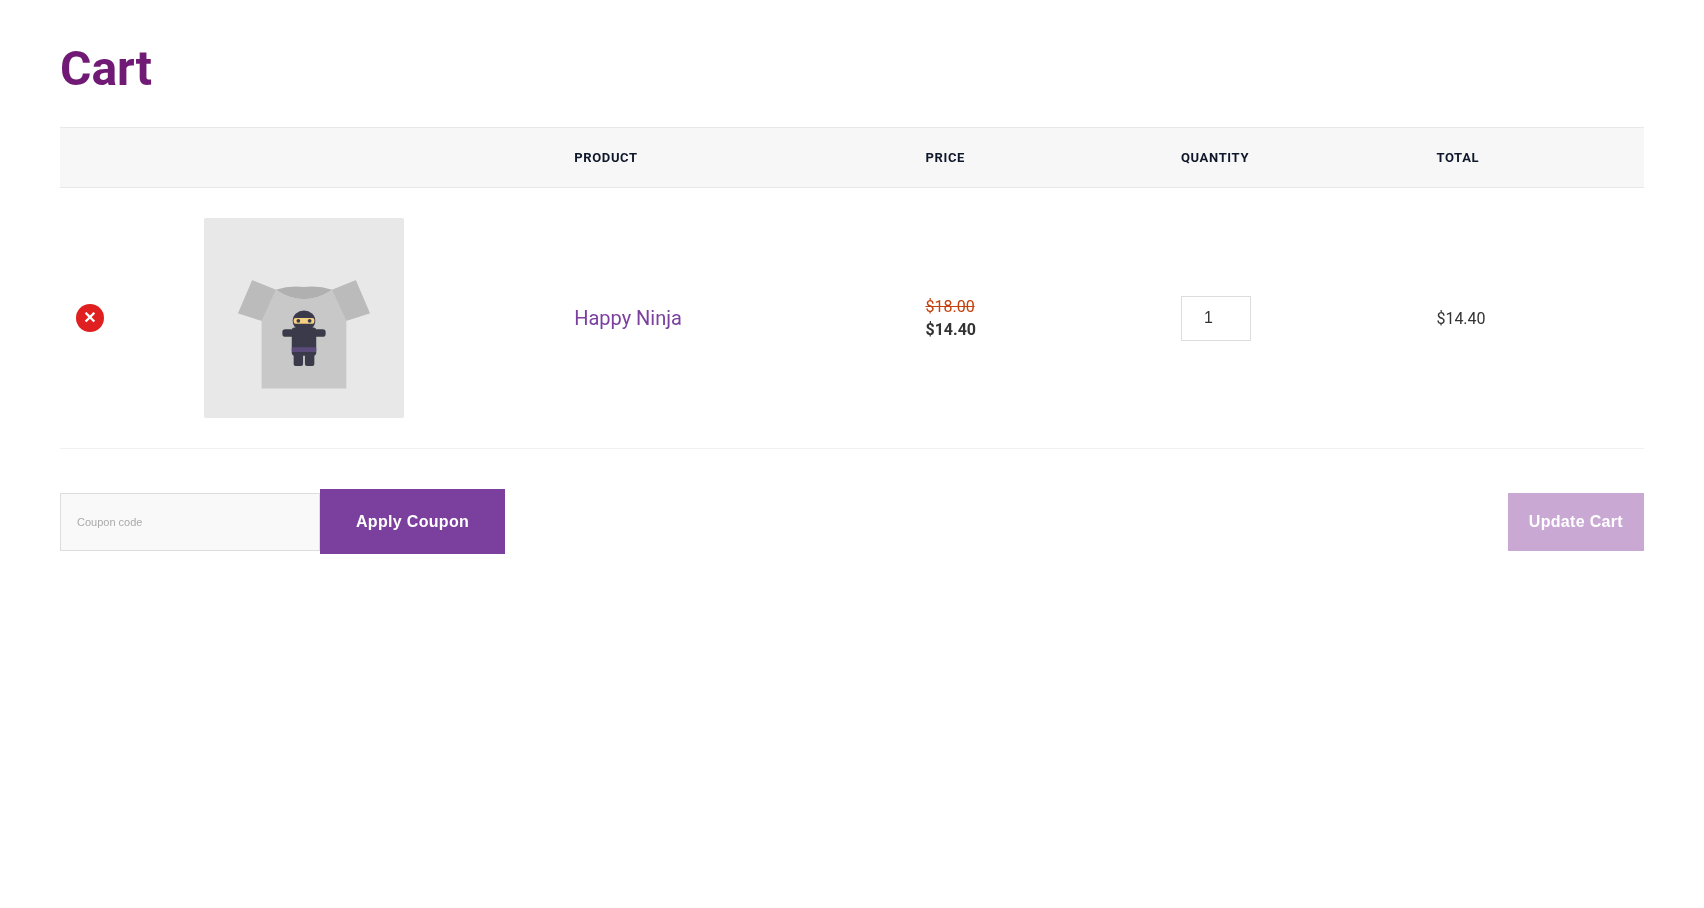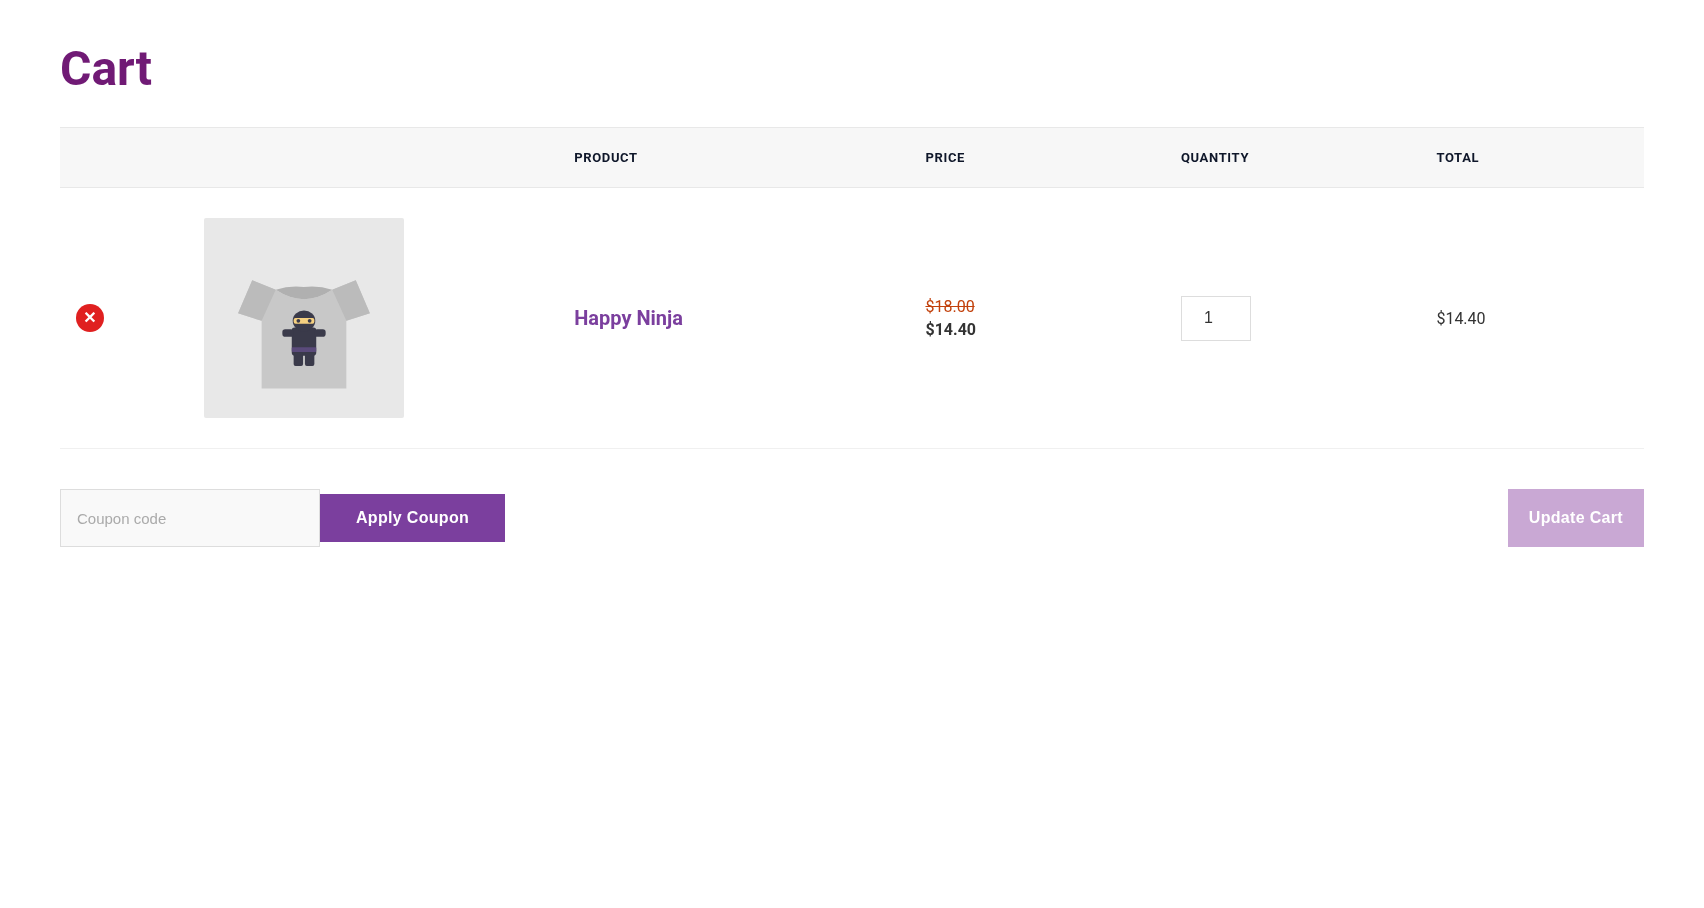--- a/index.html
+++ b/index.html
@@ -109,21 +109,21 @@
 
     
     .tshirt-svg {
       width: 150px;
       height: 160px;
     }
 
     .product-name {
       color: #7b3f9e;
       font-size: 20px;
-      font-weight: 700;
+      font-weight: 400;
       line-height: 1.4;
     }
 
     .price-original {
       color: #c2410c;
       text-decoration: line-through;
       font-size: 16px;
       margin-bottom: 4px;
     }
 
@@ -160,32 +160,32 @@
       display: flex;
       align-items: center;
       gap: 0;
     }
 
     .coupon-input {
       width: 260px;
       height: 58px;
       border: 1px solid #ddd;
       padding: 0 16px;
-      font-size: 15px;
+      font-size: 11px;
       color: #aaa;
       outline: none;
       background: #f9f9f9;
     }
 
     .coupon-input::placeholder {
       color: #aaa;
     }
 
     .apply-coupon-btn {
-      height: 48px;
+      height: 65px;
       padding: 0 36px;
       background: #7b3f9e;
       color: #fff;
       border: none;
       font-size: 16px;
       font-weight: 700;
       cursor: pointer;
       letter-spacing: 0.02em;
     }
 

